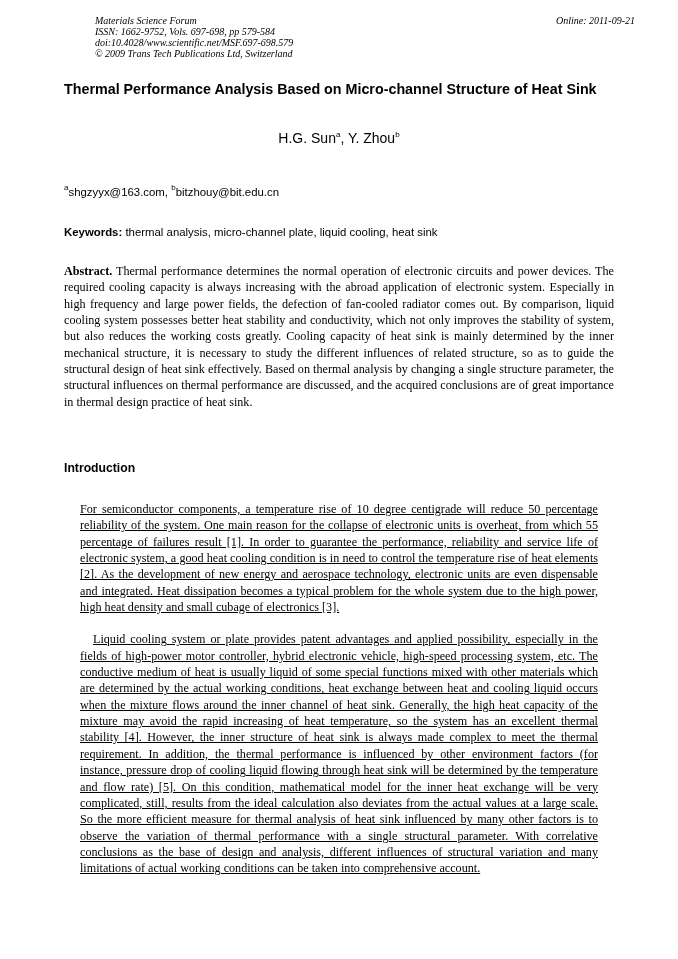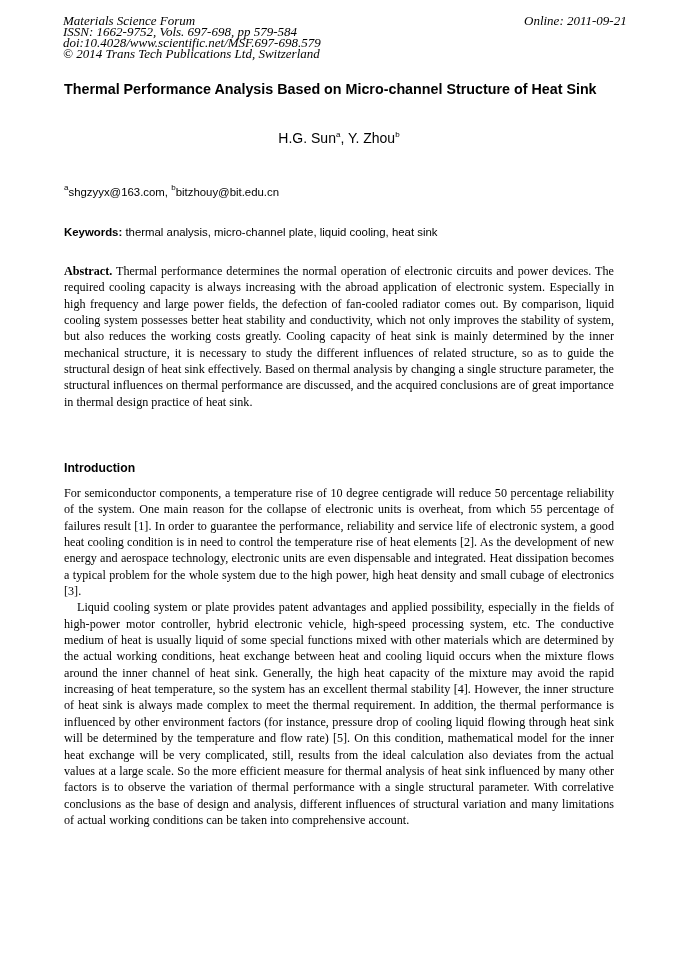--- a/index.html
+++ b/index.html
@@ -1,18 +1,18 @@
 <!DOCTYPE html>
 <html><head>
 <meta charset="utf-8">
 <style>
   html, body { margin: 0; padding: 0; background: #ffffff; }
   body { width: 678px; height: 959px; position: relative; overflow: hidden; color: #000; }
   .page { position: absolute; left: 0; top: 0; width: 678px; height: 959px; }
-  .hdr { position: absolute; font-family: "Liberation Serif", serif; font-style: italic; font-size: 13px; line-height: 11px; }
+  .hdr { position: absolute; font-family: "Liberation Serif", serif; font-style: italic; font-size: 10px; line-height: 11px; margin-left: 32px; }
   .hdr-left { left: 63px; top: 15px; }
   .hdr-right { left: 524px; top: 15px; }
   .title { position: absolute; left: 64px; width: 550px; top: 80px; text-align: left;
            font-family: Liberation Sans, sans-serif; font-weight: bold; font-size: 14.3px; line-height: 18px; }
   .authors { position: absolute; left: 64px; width: 550px; top: 129px; text-align: center;
              font-family: "Liberation Sans", sans-serif; font-size: 14px; line-height: 18px; }
   .authors sup, .emails sup { font-size: 8px; vertical-align: 6px; line-height: 0; }
   .affil { position: absolute; left: 64px; width: 550px; top: 167px; text-align: center;
            font-family: "Liberation Sans", sans-serif; font-size: 11.4px; line-height: 14px; }
   .emails { position: absolute; left: 64px; width: 550px; top: 185px; 
@@ -20,34 +20,34 @@
   .keywords { position: absolute; left: 64px; width: 560px; top: 225px;
               font-family: "Liberation Sans", sans-serif; font-size: 11.4px; line-height: 14px; }
   .keywords b { font-weight: bold; }
   .body-text { position: absolute; left: 64px; width: 550px;
                font-family: "Liberation Serif", serif; font-size: 12.15px; line-height: 16.35px;
                text-align: justify; }
   .abstract { top: 263px; }
   .intro-head { position: absolute; left: 64px; top: 461px; font-family: Liberation Sans, sans-serif;
                 font-weight: bold; font-size: 12.2px; line-height: 15px; }
   .intro { top: 485px; }
-  .intro p { margin: 0; }
+  .intro p { margin: 16px; text-decoration: underline; }
   .intro p.indent { text-indent: 13px; }
   b.lead { font-weight: bold; }
 </style>
 </head>
 <body>
 
 <div class="page">
 
   <div class="hdr hdr-left">
     <div>Materials Science Forum</div>
     <div>ISSN: 1662-9752, Vols. 697-698, pp 579-584</div>
     <div>doi:10.4028/www.scientific.net/MSF.697-698.579</div>
-    <div>© 2014 Trans Tech Publications Ltd, Switzerland</div>
+    <div>© 2009 Trans Tech Publications Ltd, Switzerland</div>
   </div>
   <div class="hdr hdr-right">Online: 2011-09-21</div>
 
   <div class="title">Thermal Performance Analysis Based on Micro-channel Structure of Heat Sink</div>
 
   <div class="authors"><span>H.G. Sun</span><sup>a</sup><span>, </span><span>Y. Zhou</span><sup>b</sup></div>
 
 
   <div class="emails"><sup>a</sup><span>shgzyyx@163.com</span><span>, </span><sup>b</sup><span>bitzhouy@bit.edu.cn</span></div>
 

